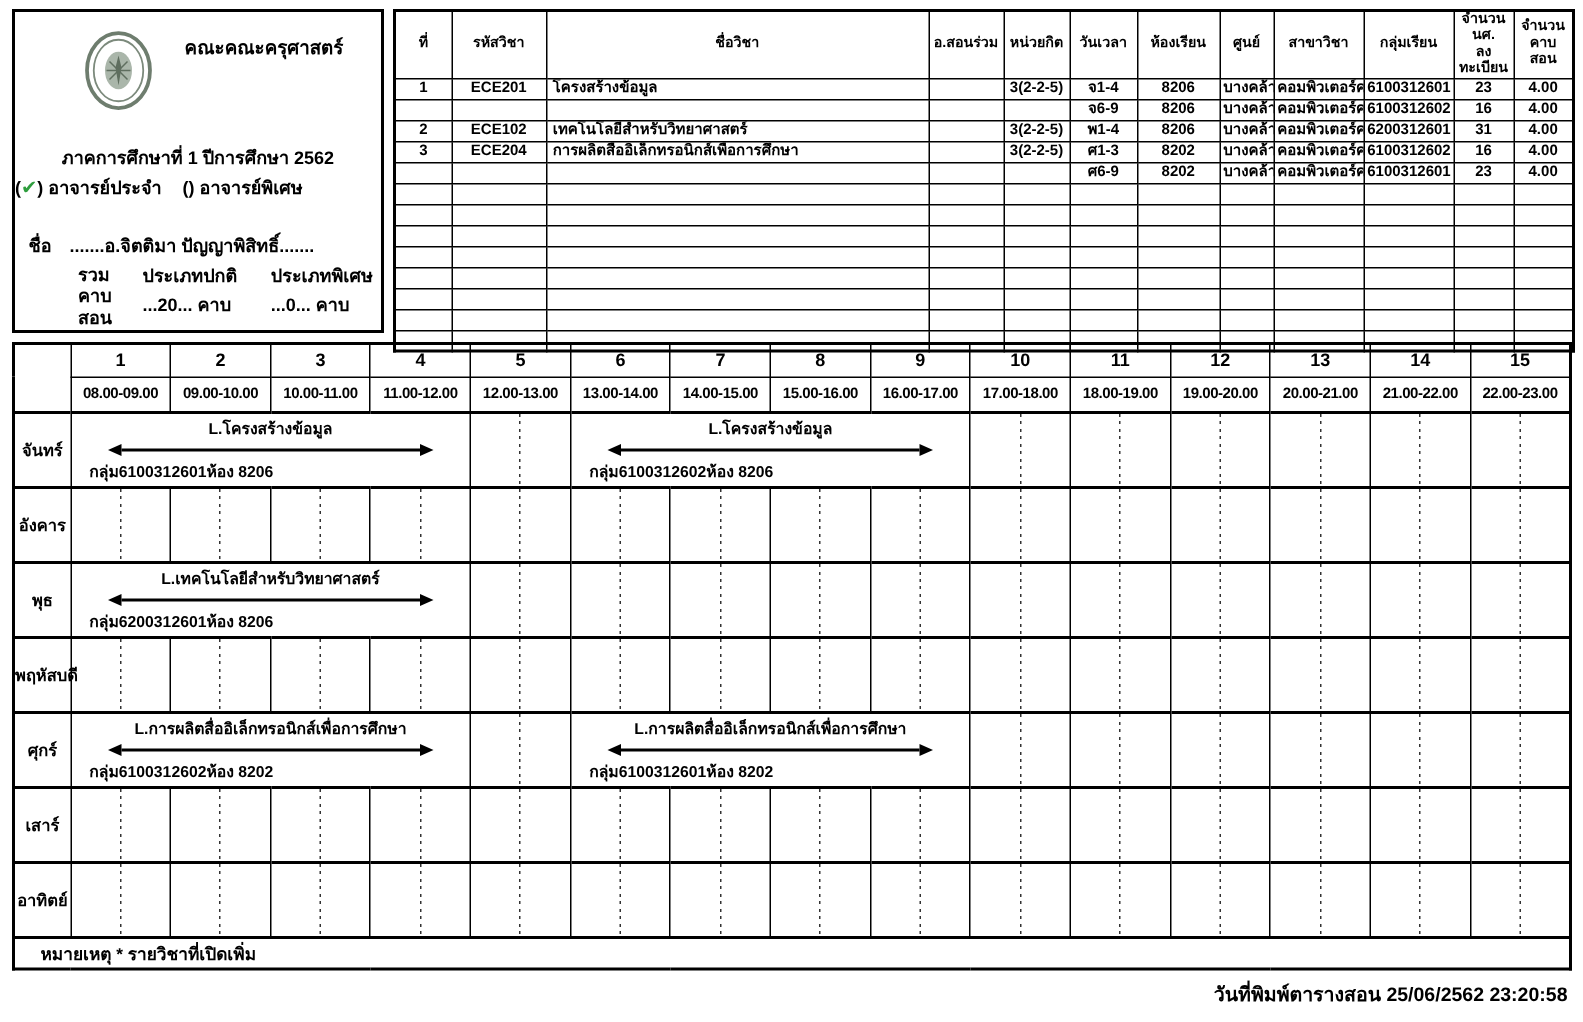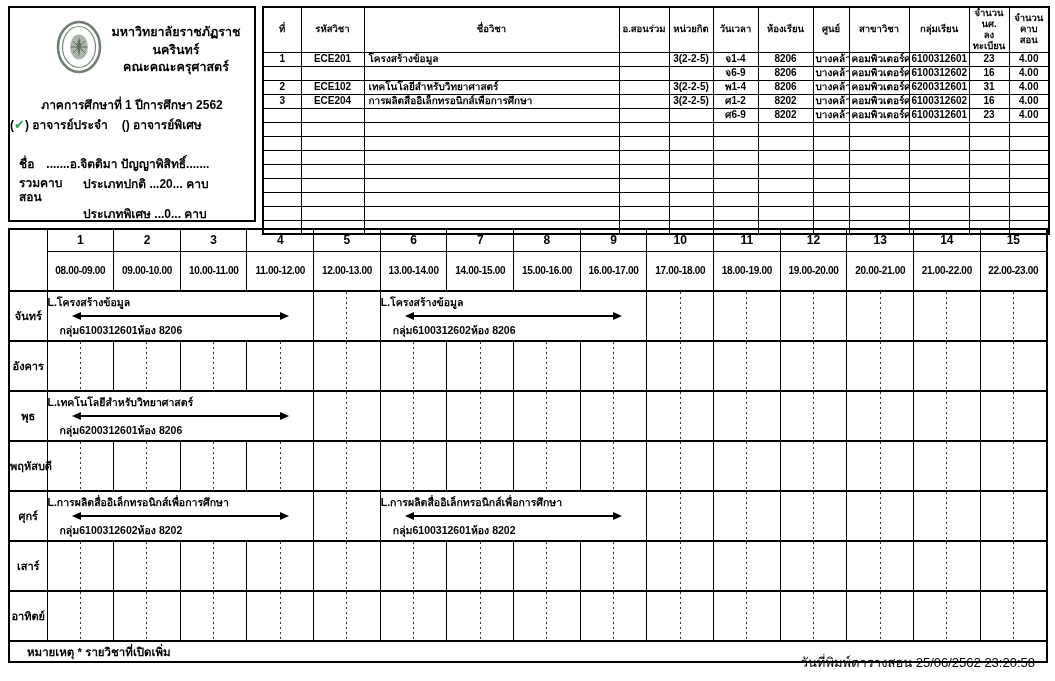--- a/index.html
+++ b/index.html
@@ -1,87 +1,86 @@
 <!DOCTYPE html>
 <html><head>
 <meta charset="utf-8">
 <style>
   *{box-sizing:border-box;margin:0;padding:0;}
   html,body{width:1055px;height:681px;}
   body{
     background:#fff;color:#000;position:relative;overflow:hidden;
     font-family:"Liberation Sans","DejaVu Sans",sans-serif;
   }
-  .prewrap{white-space:pre-line;}
+  .prewrap{white-space:pre-line;margin-left:33px;}
 
   
   .top{position:absolute;left:8px;top:6px;width:1040px;height:216px;display:flex;gap:6px;}
 
   .info{width:248px;height:216px;border:2px solid #000;position:relative;font-weight:bold;flex:none;}
   .seal{position:absolute;left:46px;top:12px;}
   .u-block{position:absolute;left:86px;top:16px;width:160px;text-align:center;font-size:12.5px;line-height:1.4;}
   .doc-title{position:absolute;top:66px;width:100%;text-align:center;font-size:13px;}
   .semester{position:absolute;top:87px;width:100%;text-align:center;font-size:12px;}
   .checkline{position:absolute;top:107px;width:100%;text-align:left;font-size:12px;}
   .checkline .gap{display:inline-block;width:14px;}
   .check{font-size:13px;}
   .nameline{position:absolute;top:146px;left:9px;font-size:12px;}
   .nameline .nv{margin-left:12px;}
   .totals{position:absolute;top:165px;left:9px;display:flex;font-size:12px;}
   .totals .lbl{width:54px;line-height:1.2;padding-top:3px;}
-  .totals .vals{display:flex;flex-direction:column;gap:11px;padding-left:10px;padding-top:1px;}
+  .totals .vals{display:flex;flex-direction:row;gap:11px;padding-left:10px;padding-top:1px;}
 
   
   .course-table{border-collapse:collapse;table-layout:fixed;width:786px;height:216px;
     font-size:10px;font-weight:bold;flex:none;border:2px solid #000;}
   .course-table th,.course-table td{border:1px solid #000;text-align:center;overflow:hidden;line-height:1.25;}
   .course-table th{white-space:pre-line;font-size:9.5px;line-height:1.15;height:27px;font-weight:bold;padding:0 1px;}
   .course-table td{height:14px;white-space:nowrap;padding:0 2px;}
   .course-table td.al{text-align:left;padding-left:4px;}
 
   
   .timetable{position:absolute;left:8px;top:228px;border-collapse:collapse;table-layout:fixed;
     width:1040px;border:2px solid #000;}
   .timetable td{border:1px solid #000;padding:0;}
   td.pnum{height:22px;text-align:center;font-weight:bold;font-size:12px;}
-  td.ptime{height:40px;text-align:center;font-weight:bold;font-size:10px;letter-spacing:-0.3px;border-bottom-width:2px;margin-left:23px;}
+  td.ptime{height:24px;text-align:center;font-weight:bold;font-size:10px;letter-spacing:-0.3px;border-bottom-width:2px;margin-left:23px;}
   tr.dayrow td{border-top-width:2px;height:50px;}
   td.daycell{text-align:center;font-weight:bold;font-size:11px;}
   td.slot{background-image:repeating-linear-gradient(to bottom,#333 0 2px,transparent 2px 5px);
     background-size:1px 100%;background-repeat:no-repeat;background-position:50% 0;}
   td.entry-cell{vertical-align:top;padding-top:3px;}
-  .entry-title{font-size:10.5px;font-weight:bold;line-height:1.45;}
+  .entry-title{text-align:center;font-size:10.5px;font-weight:bold;line-height:1.45;}
   .arrowline{display:flex;align-items:center;margin:2px 24px 0 24px;}
   .arrowline .ln{flex:1;height:2px;background:#000;}
   .ah{width:0;height:0;border-top:4px solid transparent;border-bottom:4px solid transparent;flex:none;}
   .ah.l{border-right:9px solid #000;}
   .ah.r{border-left:9px solid #000;}
   .entry-foot{display:flex;justify-content:flex-start;padding:2px 10px 0 12px;font-size:10.5px;font-weight:bold;}
   td.notecell{border-top-width:2px;height:21px;font-size:11.5px;font-weight:bold;text-align:left;padding-left:17px;}
 
   
-  .printline{position:absolute;right:20px;top:652px;font-size:13px;}
+  .printline{position:absolute;right:10px;top:652px;font-size:13px;font-weight:bold;}
 </style>
 </head>
 <body>
 
 <div class="top">
 
   <div class="info">
     <span class="seal">
       <svg width="46" height="54" viewBox="0 0 46 54">
         <ellipse cx="23" cy="27" rx="21" ry="25" fill="none" stroke="#6e7d6e" stroke-width="2.5"></ellipse>
         <ellipse cx="23" cy="27" rx="16.5" ry="20.5" fill="none" stroke="#7c8a7c" stroke-width="1.2"></ellipse>
         <ellipse cx="23" cy="27" rx="9" ry="12.5" fill="#aab6aa"></ellipse>
         <path d="M23 17 L25 25 L23 37 L21 25 Z" fill="#5f6e5f"></path>
         <path d="M15 27 h16 M17 21 l12 12 M17 33 l12 -12" stroke="#5f6e5f" stroke-width="1"></path>
       </svg>
     </span>
     <div class="u-block">
-      <div>มหาวิทยาลัยราชภัฏราชนครินทร์</div>
       <div>คณะคณะครุศาสตร์</div>
     </div>
     <div class="semester">ภาคการศึกษาที่ 1 ปีการศึกษา 2562</div>
     <div class="checkline">
       <span>(</span><span class="check" id="check-mark" style="color: rgb(47, 158, 62);">✔</span><span>) อาจารย์ประจำ</span><span class="gap"></span><span>() อาจารย์พิเศษ</span>
     </div>
     <div class="nameline">
       <span>ชื่อ</span><span class="nv">.......อ.จิตติมา ปัญญาพิสิทธิ์.......</span>
     </div>
     <div class="totals">
@@ -169,21 +168,21 @@
           <td>6200312601</td>
           <td>31</td>
           <td>4.00</td>
         </tr>
         <tr>
           <td>3</td>
           <td>ECE204</td>
           <td class="al">การผลิตสื่ออิเล็กทรอนิกส์เพื่อการศึกษา</td>
           <td></td>
           <td>3(2-2-5)</td>
-          <td>ศ1-2</td>
+          <td>ศ1-3</td>
           <td>8202</td>
           <td>บางคล้า</td>
           <td>คอมพิวเตอร์ศ</td>
           <td>6100312602</td>
           <td>16</td>
           <td>4.00</td>
         </tr>
         <tr>
           <td></td>
           <td></td>

